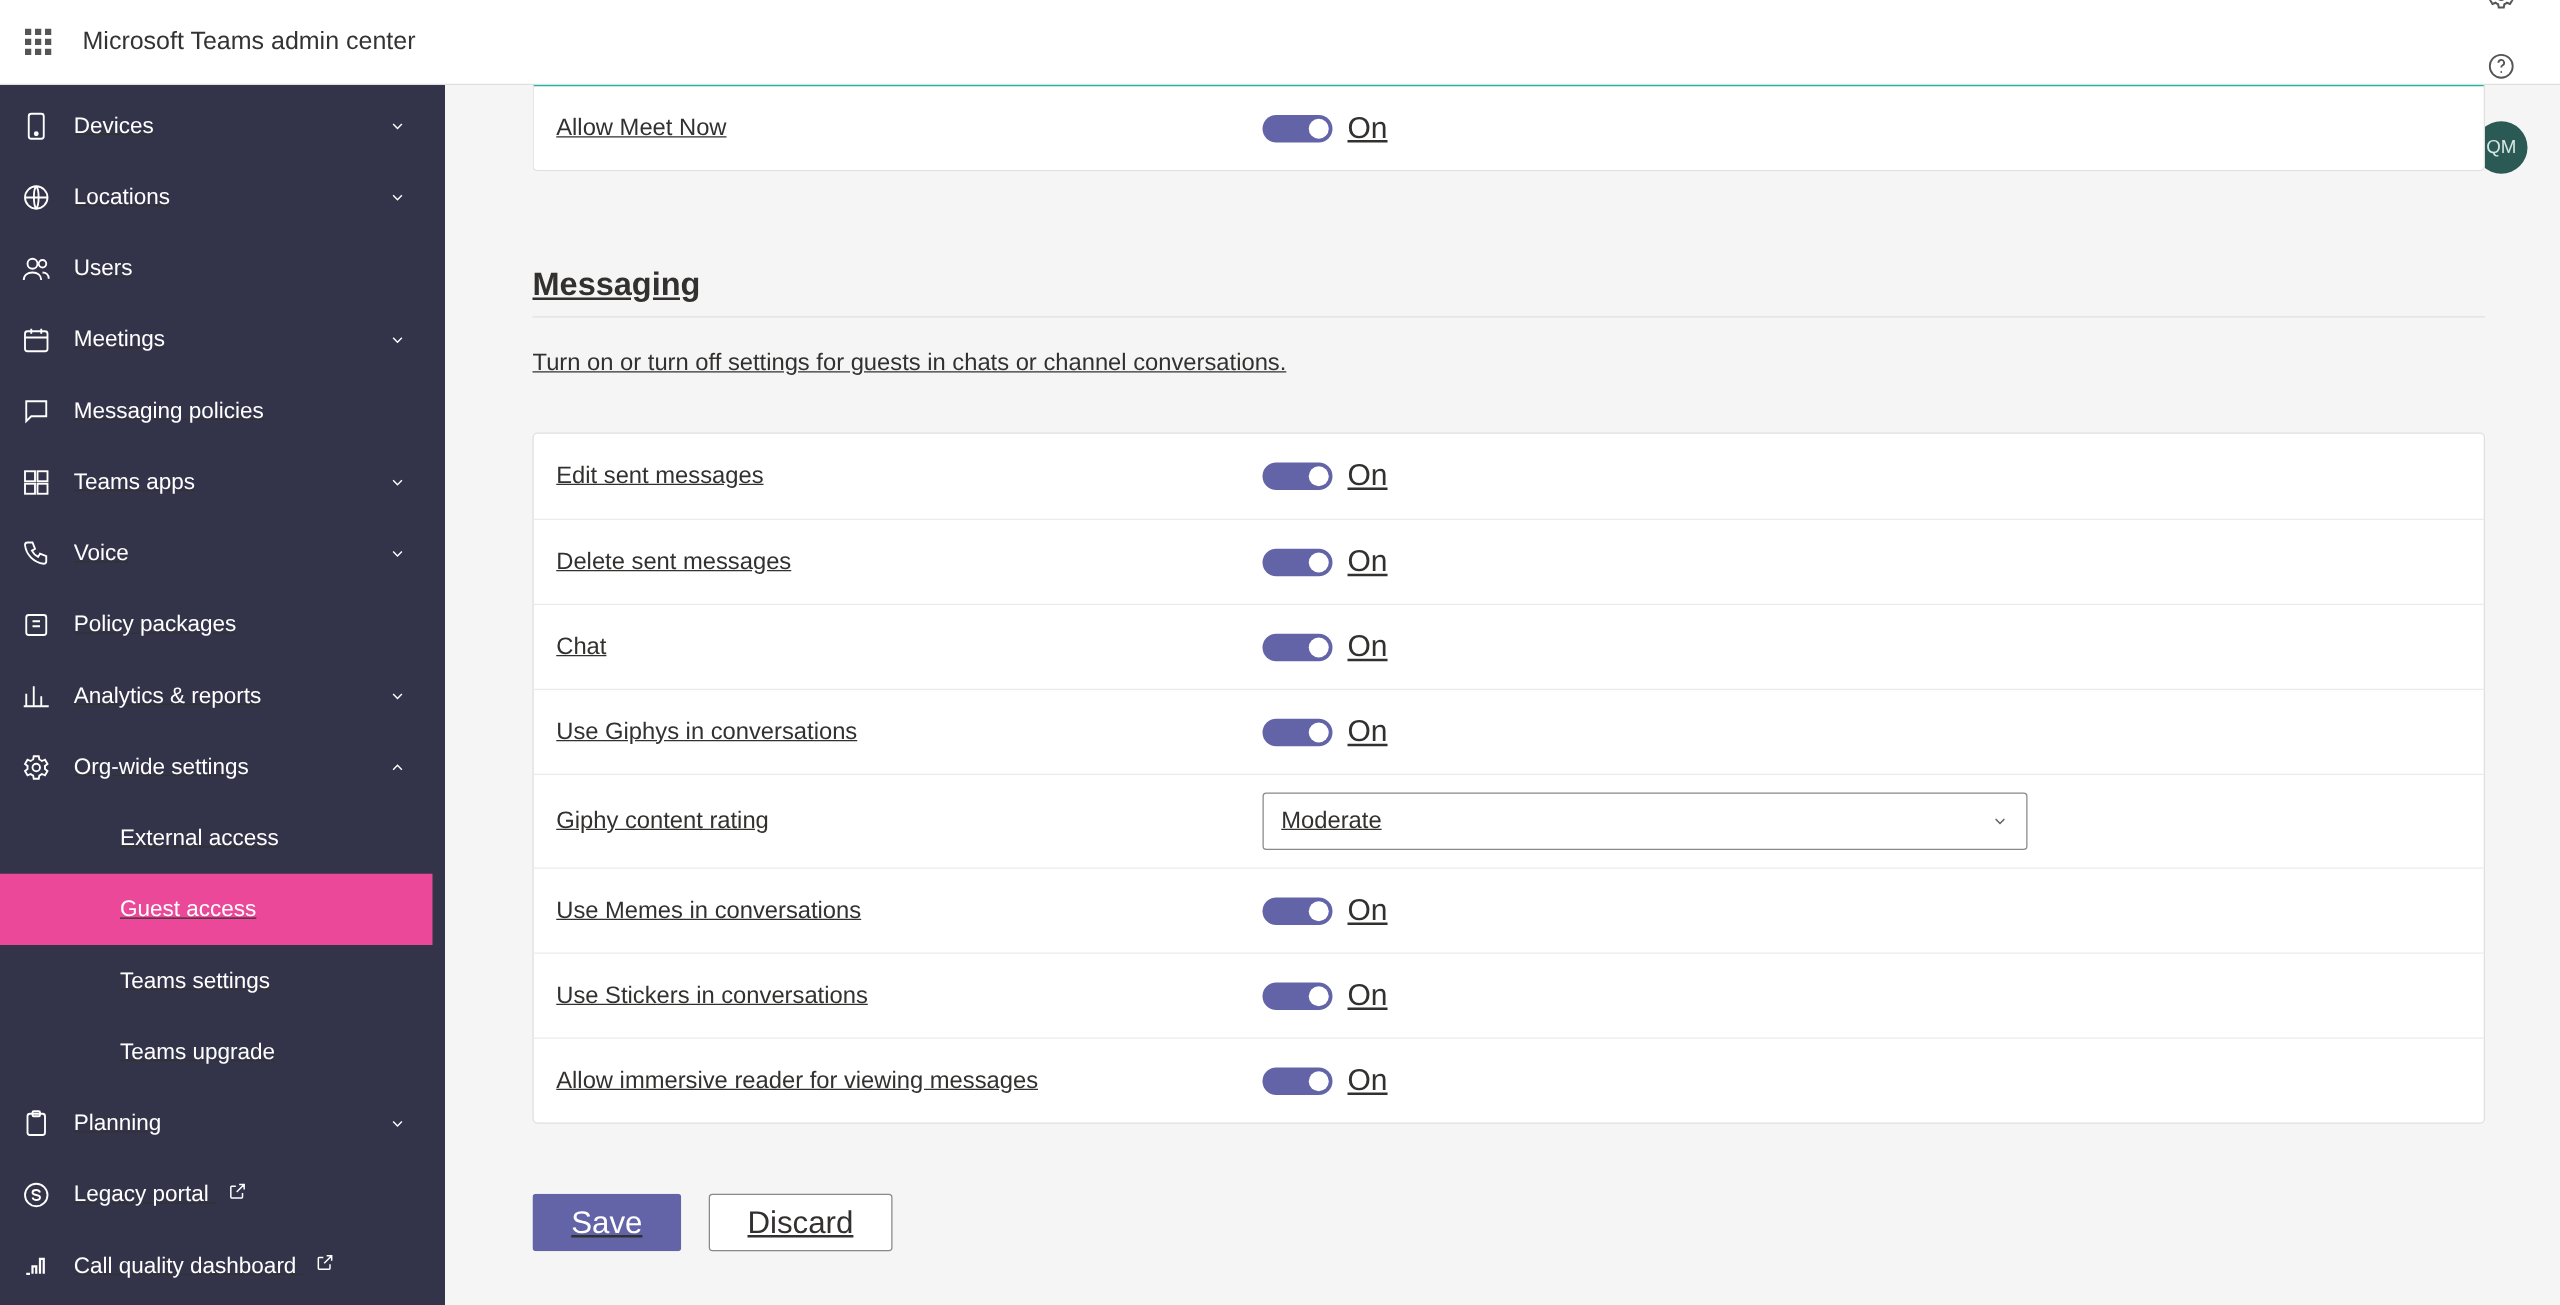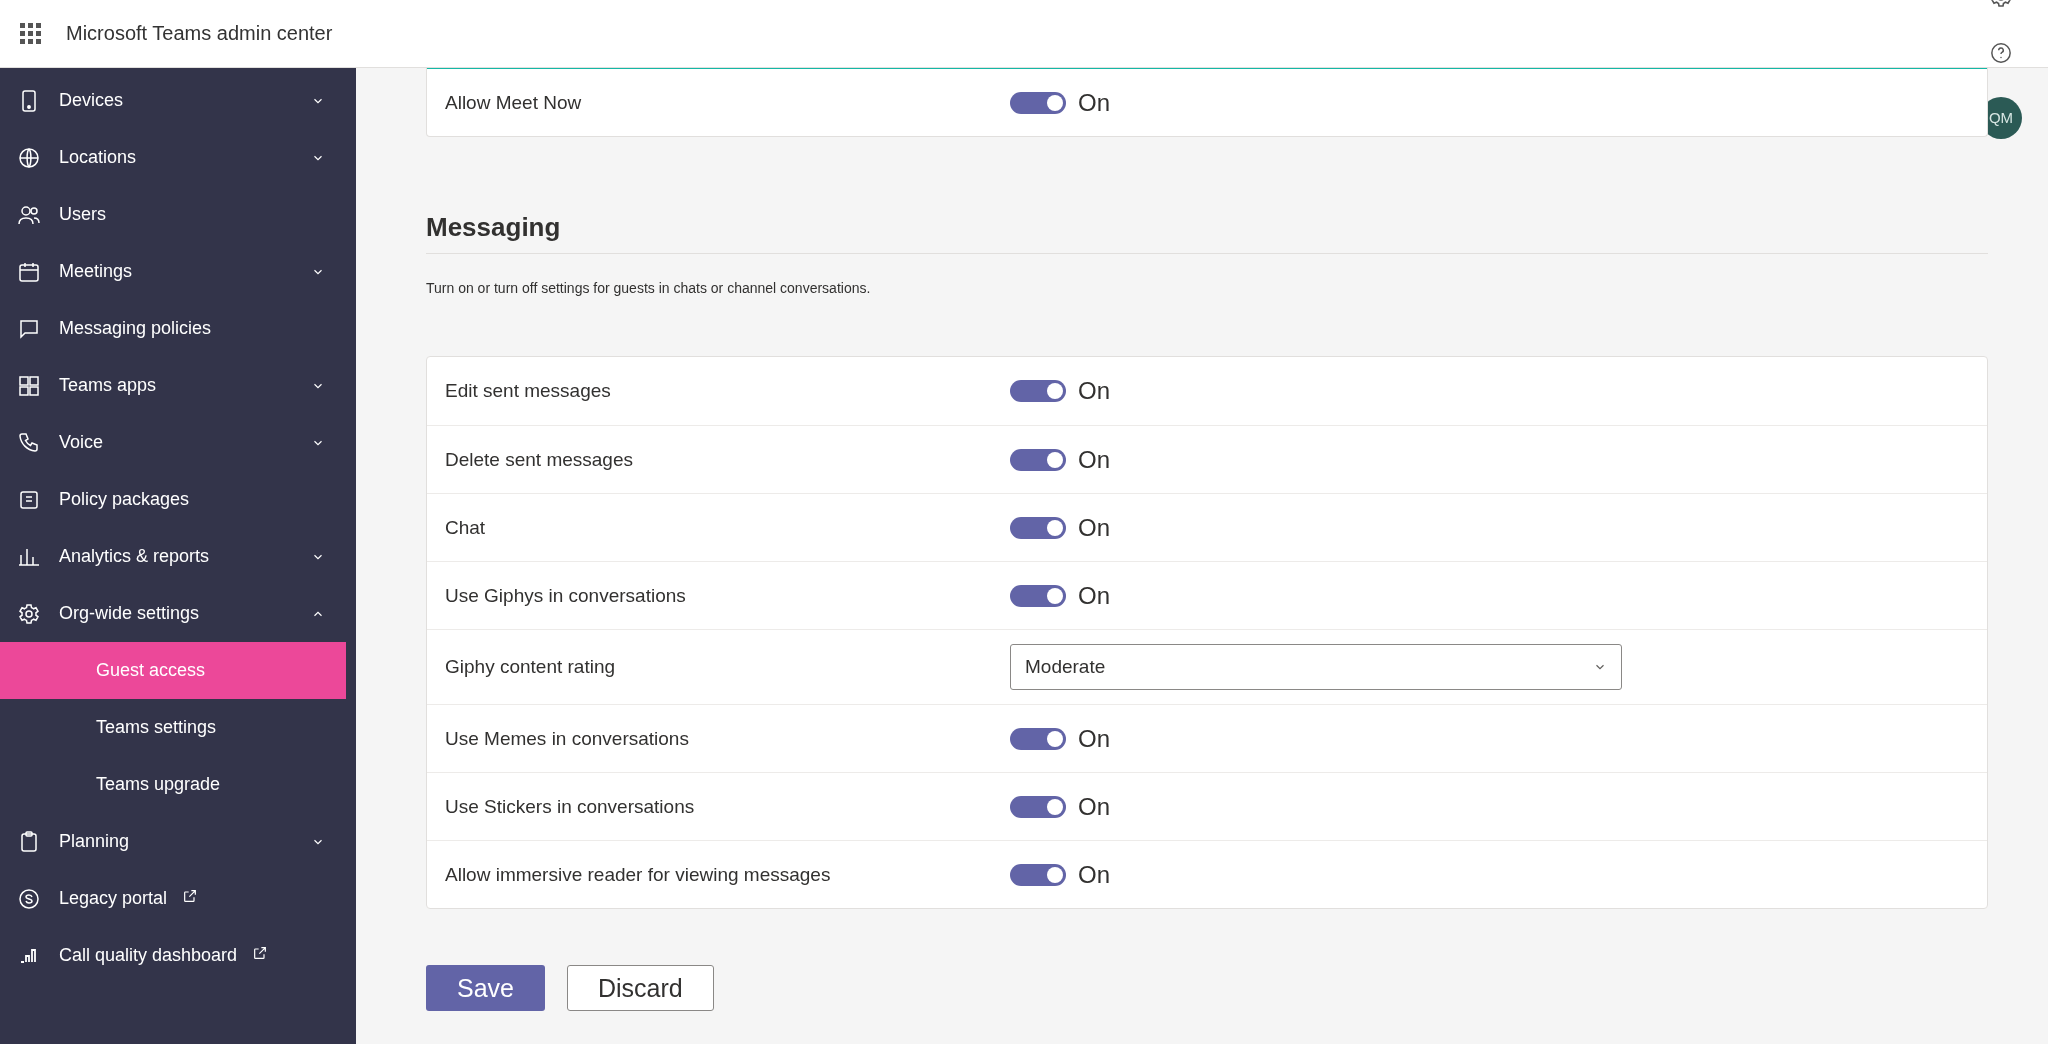--- a/index.html
+++ b/index.html
@@ -36,21 +36,21 @@
   .topbar-spacer { flex: 1; }
   .topbar-icons { display: flex; align-items: center; gap: 32px; padding-right: 16px; flex-direction: column; }
   .top-icon { width: 24px; height: 24px; display: grid; place-items: center; cursor: pointer; color: #555; }
   .avatar {
     width: 42px; height: 42px; border-radius: 50%;
     background: #2b5a55; color: #d7e6e3;
     display: grid; place-items: center;
     font-size: 15px; font-weight: 500;
     cursor: pointer;
   }
-  .shell { display: flex; height: calc(100% - 68px); }
+  .shell { display: flex; height: calc(100% - 68px); text-decoration: underline; }
   .sidebar {
     width: 356px;
     background: #33344a;
     color: #fff;
     overflow-y: auto;
     padding-top: 4px;
     scrollbar-gutter: stable;
   }
   .sidebar::-webkit-scrollbar { width: 10px; }
   .sidebar::-webkit-scrollbar-thumb { background: #5d5e72; border-radius: 5px; }
@@ -116,21 +116,21 @@
     border-radius: 50%;
     top: 3px; right: 3px;
   }
   .toggle-text { font-size: 24px; }
   .section-title {
     font-size: 26px;
     font-weight: 600;
     margin: 75px 0 10px 0;
   }
   .section-divider { border: none; border-top: 1px solid #e1dfdd; margin-bottom: 26px; }
-  .section-desc { font-size: 14px; margin-bottom: 60px; }
+  .section-desc { font-size: 19px; margin-bottom: 44px; }
   .dropdown {
     width: 612px;
     height: 46px;
     background: #fff;
     border: 1px solid #8a8886;
     border-radius: 3px;
     display: flex; align-items: center;
     padding: 0 14px;
     cursor: pointer;
     font-size: 19px;
@@ -324,20 +324,23 @@
           </svg>
       </span>
       <span class="nav-label">Org-wide settings</span>
       <span class="nav-chevron">
           <svg width="14" height="14" viewBox="0 0 24 24" fill="none" stroke="#fff" stroke-width="2">
             <path d="M6 15l6-6 6 6"></path>
           </svg>
         </span>
     </div>
 
+    <div class="nav-item nav-sub">
+      <span class="nav-label">External access</span>
+    </div>
     <div class="nav-item nav-sub active">
       <span class="nav-label">Guest access</span>
     </div>
     <div class="nav-item nav-sub">
       <span class="nav-label">Teams settings</span>
     </div>
     <div class="nav-item nav-sub">
       <span class="nav-label">Teams upgrade</span>
     </div>
 

